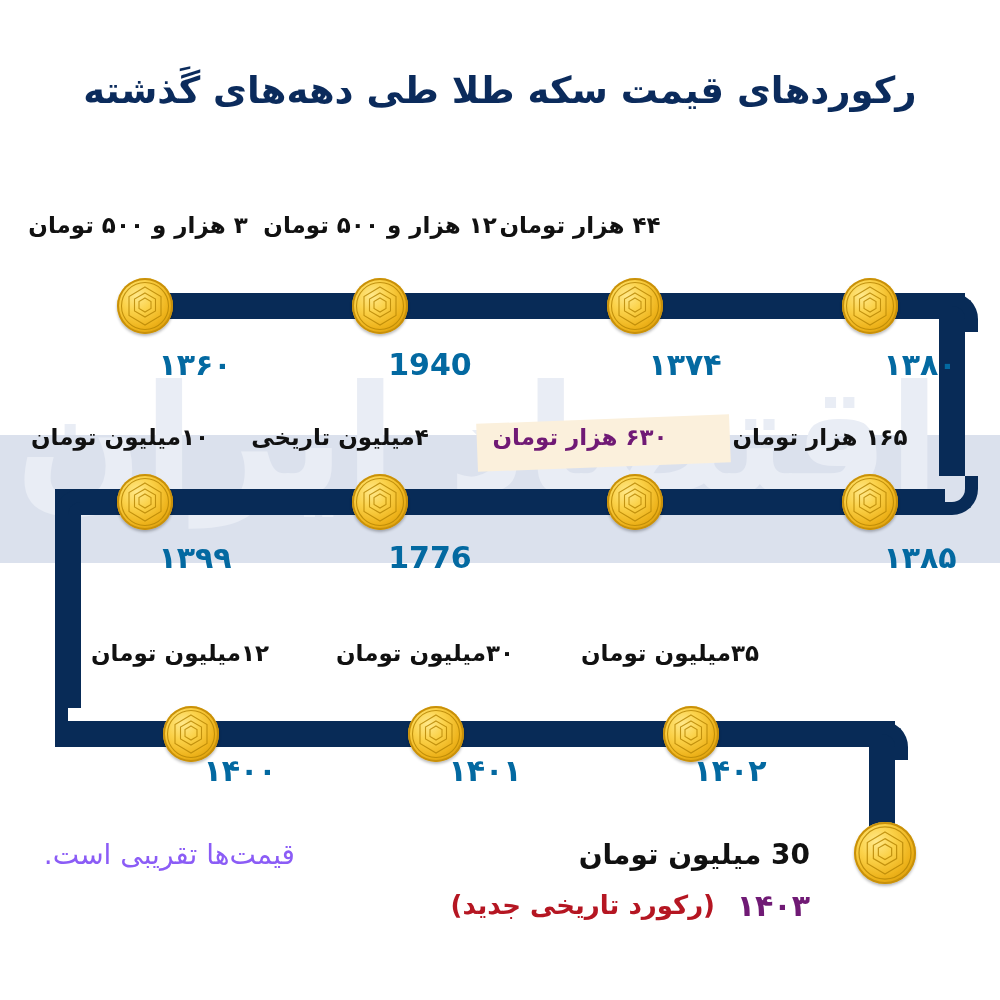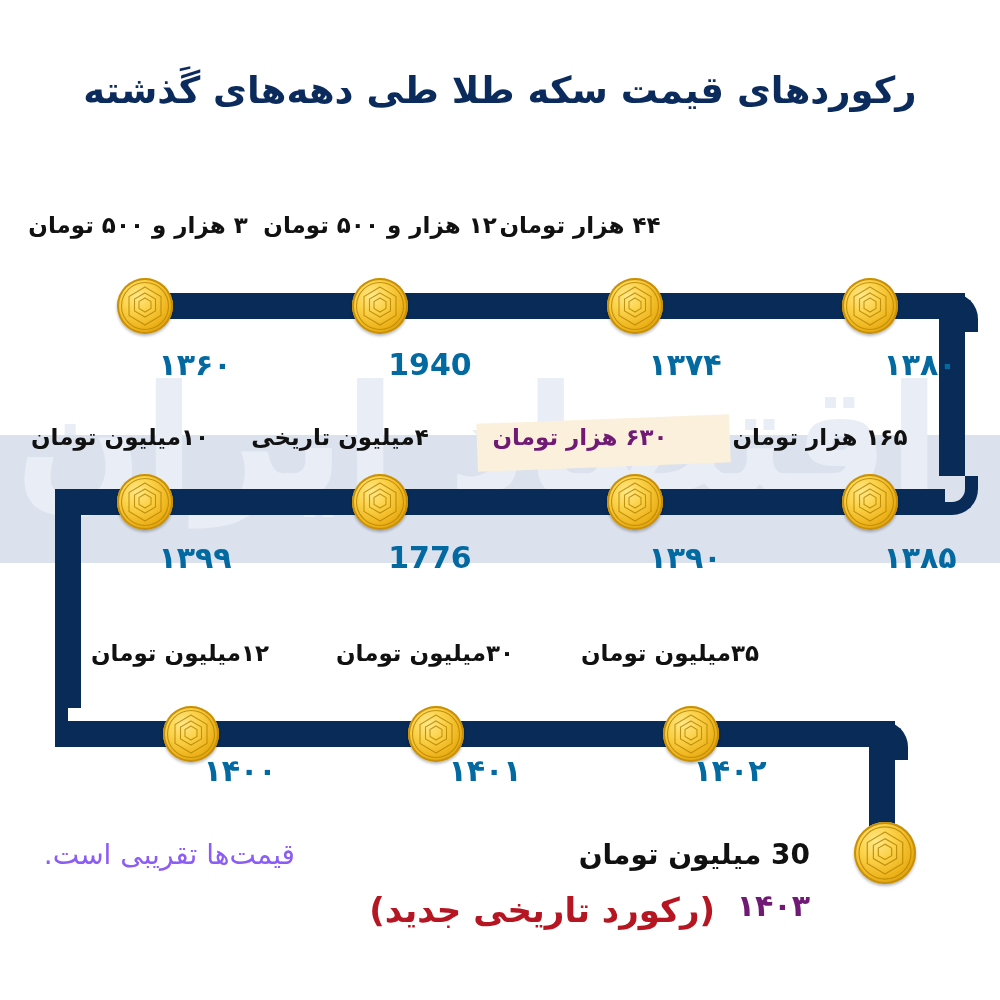--- a/index.html
+++ b/index.html
@@ -98,21 +98,21 @@
     color:#111;font-size:28px;font-weight:700;
     direction:rtl;white-space:nowrap;text-align:right;
   }
   .final-year{
     position:absolute;z-index:9;
     color:#701a75;font-size:30px;font-weight:700;
     direction:rtl;white-space:nowrap;
   }
   .final-record{
     position:absolute;z-index:9;
-    color:#b51622;font-size:34px;font-weight:700;
+    color:#b51622;font-size:26px;font-weight:700;
     direction:rtl;white-space:nowrap;text-align:right;
   }
 </style>
 </head>
 <body>
 
 <div id="stage">
 
   <div class="wm-band" style="top:435px;height:128px;"></div>
   <div class="wm-text" style="top:365px;right:60px;">اقتصاد ایران</div>
@@ -202,21 +202,20 @@
   <div class="coin" style="left:607px;top:474px;">
     <svg viewBox="0 0 56 56" aria-hidden="true">
         <g fill="none" stroke="#b98806" stroke-width="1.1" opacity=".85">
           <circle cx="28" cy="28" r="23.5"></circle>
           <polygon points="28,9 44,18.5 44,37.5 28,47 12,37.5 12,18.5"></polygon>
           <polygon points="28,15 38.5,21 38.5,33 28,39 17.5,33 17.5,21"></polygon>
           <polygon points="28,20 34,23.5 34,30.5 28,34 22,30.5 22,23.5"></polygon>
         </g>
       </svg>
   </div>
-  <div class="year" style="top:540px;right:315px;width:200px;">۱۳۹۰</div>
 
   <div class="price" style="top:424px;right:660px;width:250px;">۴میلیون تاریخی</div>
   <div class="coin" style="left:352px;top:474px;">
     <svg viewBox="0 0 56 56" aria-hidden="true">
         <g fill="none" stroke="#b98806" stroke-width="1.1" opacity=".85">
           <circle cx="28" cy="28" r="23.5"></circle>
           <polygon points="28,9 44,18.5 44,37.5 28,47 12,37.5 12,18.5"></polygon>
           <polygon points="28,15 38.5,21 38.5,33 28,39 17.5,33 17.5,21"></polygon>
           <polygon points="28,20 34,23.5 34,30.5 28,34 22,30.5 22,23.5"></polygon>
         </g>

